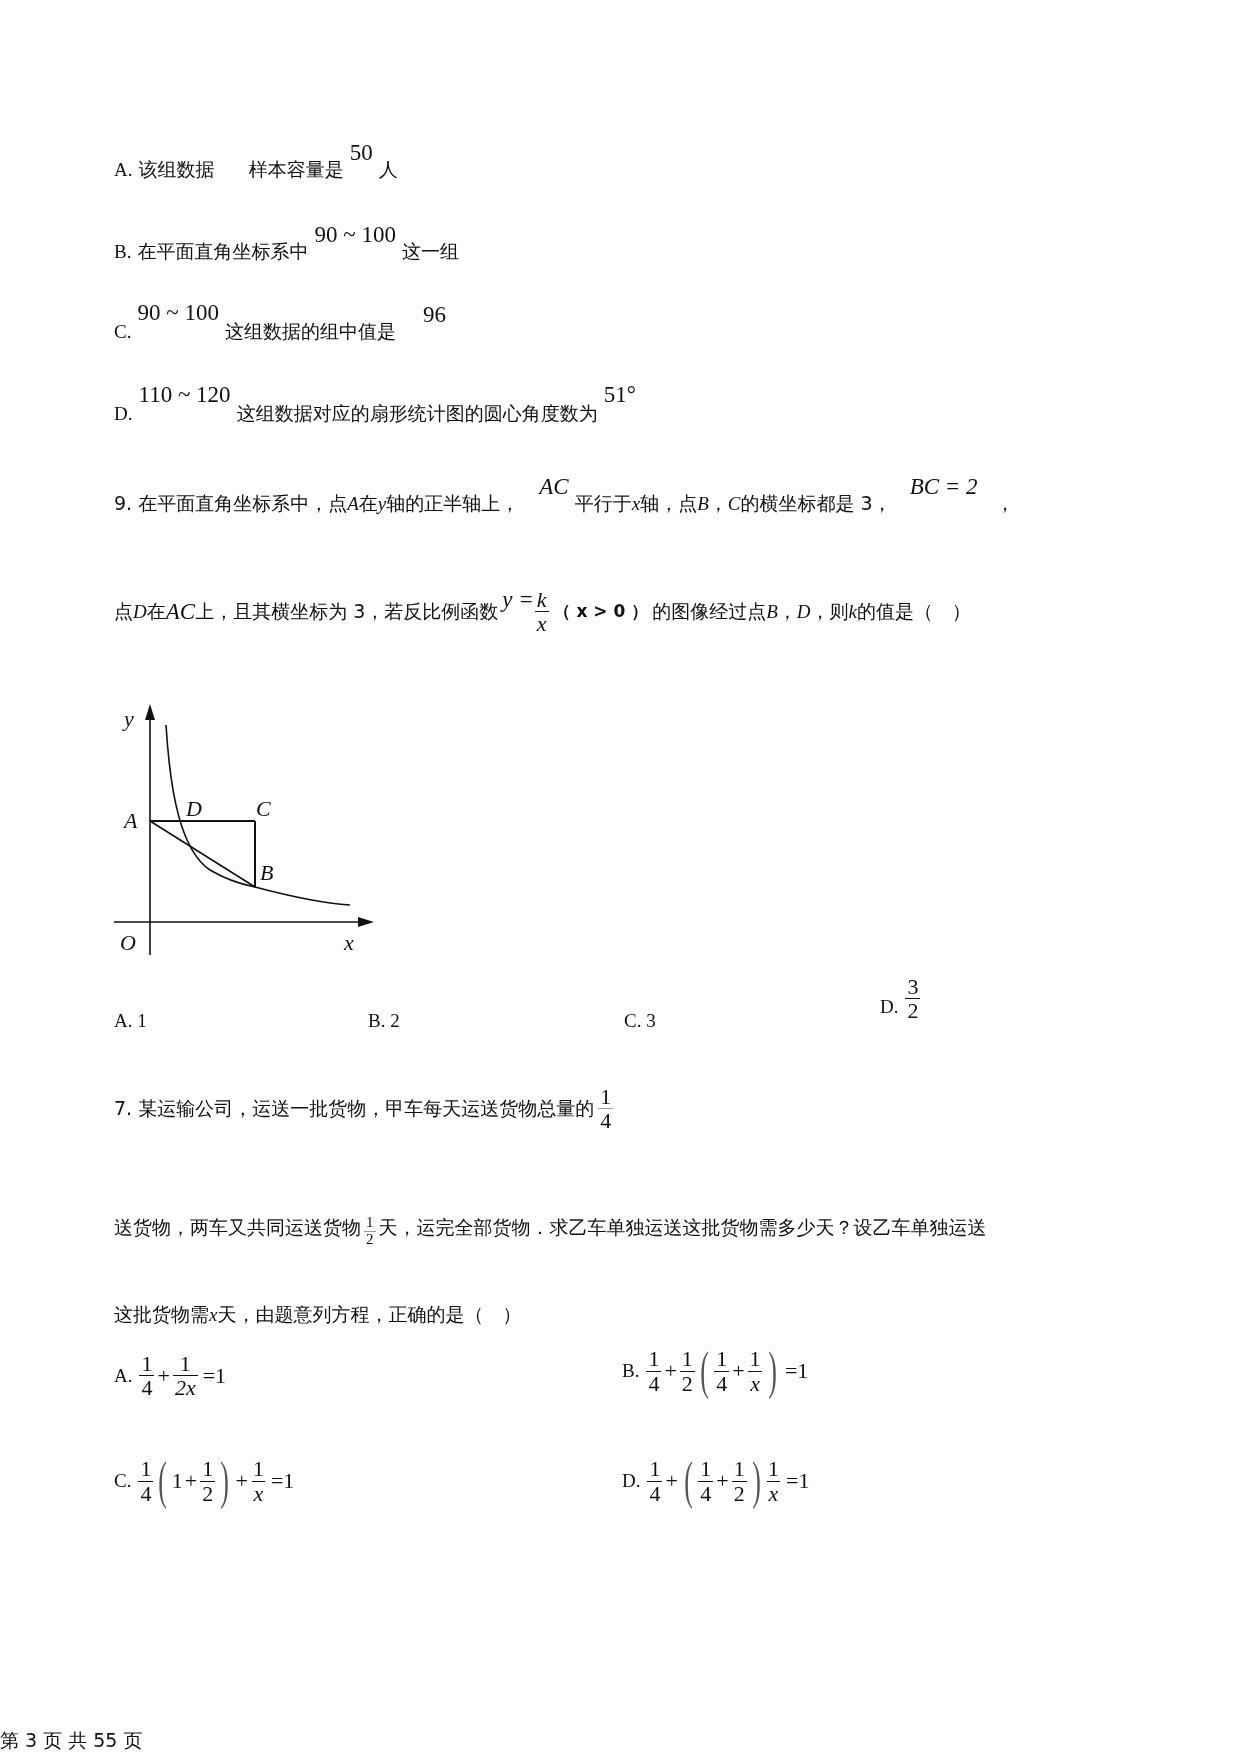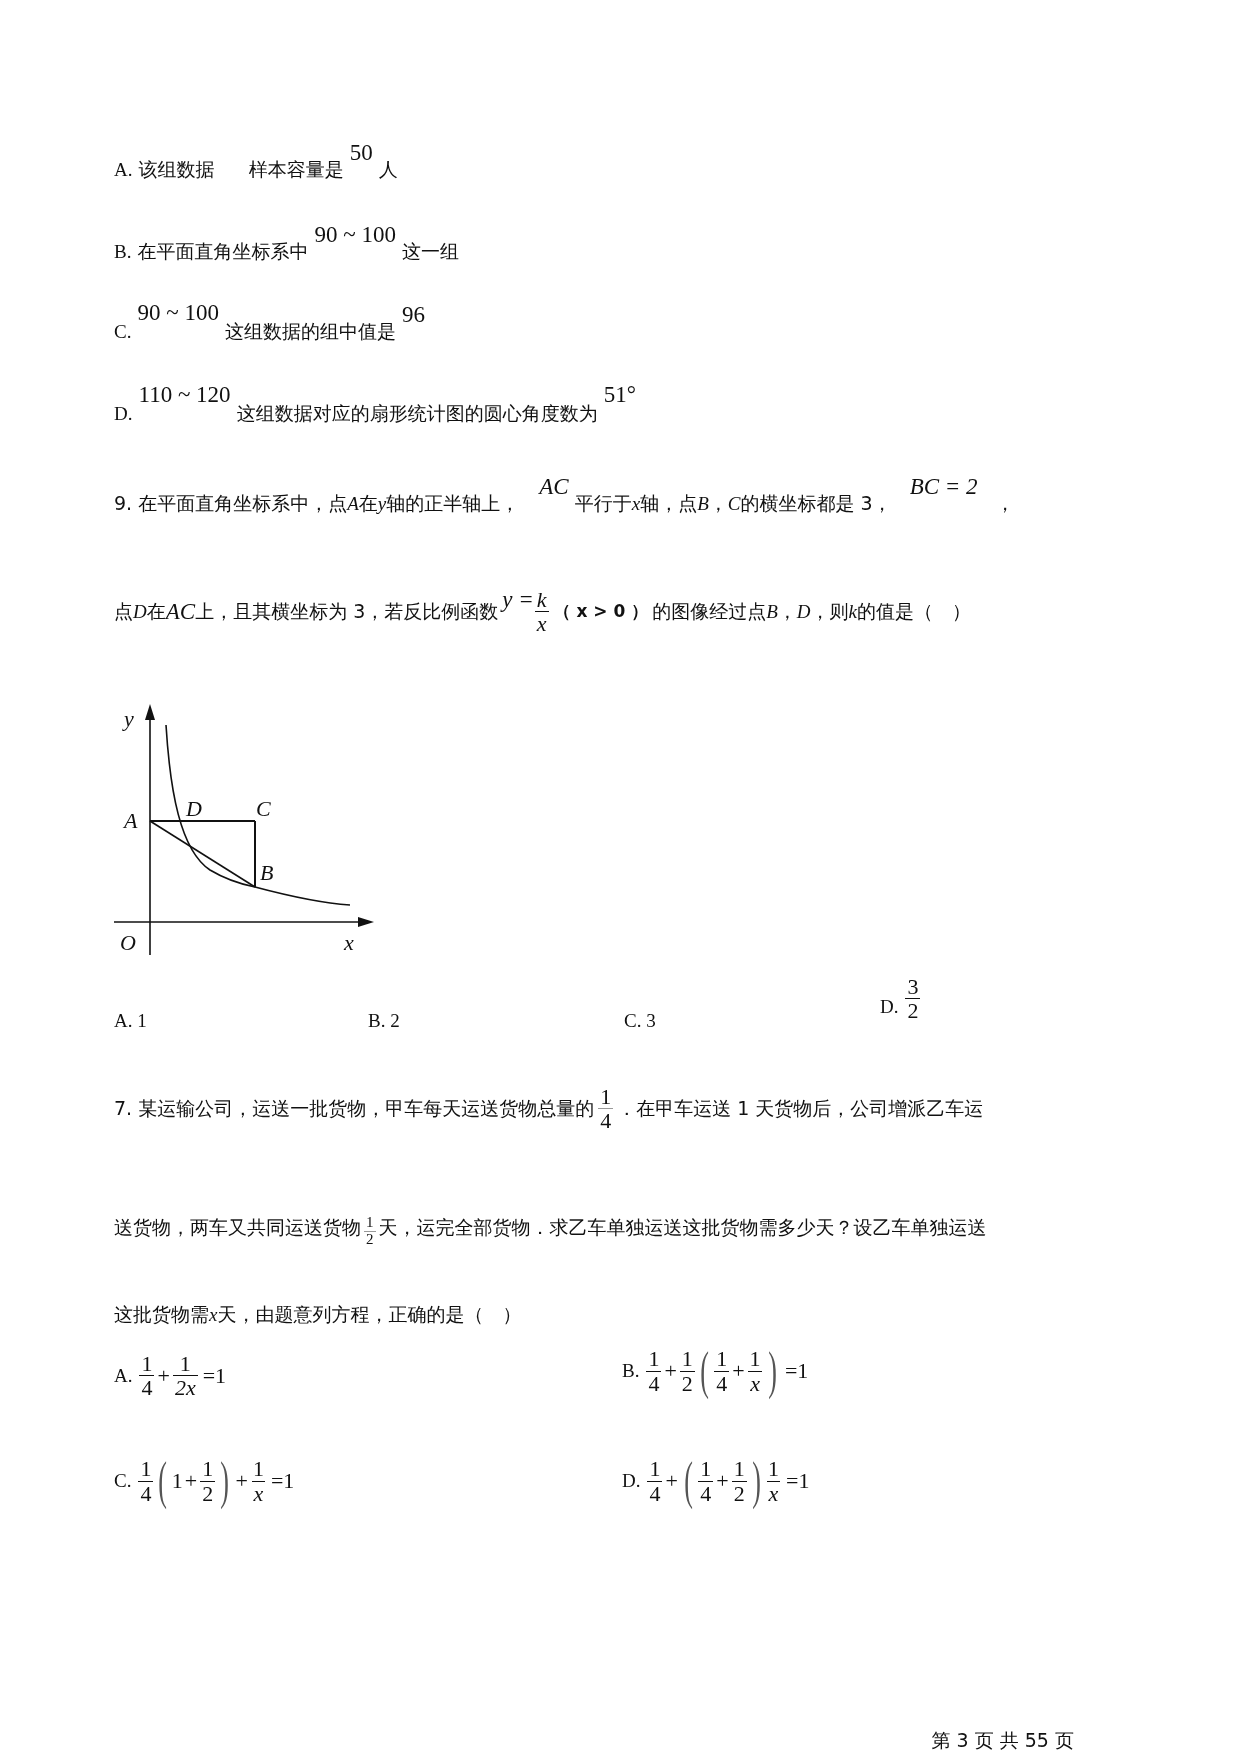--- a/index.html
+++ b/index.html
@@ -35,21 +35,21 @@
   <span class="m">B.</span>
   <span>在平面直角坐标系中</span>
   <span class="m big" style="position:relative;top:-16px;">90 ~ 100</span>
   <span>这一组</span>
 </div>
 
 <div class="abs" style="left:114px;top:318px;">
   <span class="m">C.</span>
   <span class="m big" style="position:relative;top:-18px;">90 ~ 100</span>
   <span>这组数据的组中值是</span>
-  <span class="m big" style="position:relative;top:-16px;">96</span>
+  <span class="m big" style="position:relative;top:-16px;margin-left:21px;">96</span>
 </div>
 
 <div class="abs" style="left:114px;top:400px;">
   <span class="m">D.</span>
   <span class="m big" style="position:relative;top:-18px;">110 ~ 120</span>
   <span>这组数据对应的扇形统计图的圆心角度数为</span>
   <span class="m big" style="position:relative;top:-18px;">51°</span>
 </div>
 
 <div class="abs" style="left:114px;top:490px;">
@@ -121,21 +121,20 @@
     <span class="den">2</span>
   </span>
 </div>
 
 <div class="abs" style="left:114px;top:1085px;display:flex;align-items:center;">
   <span>7. 某运输公司，运送一批货物，甲车每天运送货物总量的</span>
   <span class="frac grey" style="margin:0 4px;">
     <span class="num">1</span>
     <span class="den">4</span>
   </span>
-  <span>．在甲车运送 1 天货物后，公司增派乙车运</span>
 </div>
 
 <div class="abs" style="left:114px;top:1215px;display:flex;align-items:flex-start;">
   <span>送货物，两车又共同运送货物</span>
   <span class="frac sm grey" style="margin:0 3px;">
     <span class="num">1</span>
     <span class="den">2</span>
   </span>
   <span>天，运完全部货物．求乙车单独运送这批货物需多少天？设乙车单独运送</span>
 </div>
@@ -223,13 +222,13 @@
       <span class="den">2</span>
     </span>
   <span class="paren">)</span>
   <span class="frac">
       <span class="num">1</span>
       <span class="den mi">x</span>
     </span>
   <span style="margin-left:4px;">=1</span>
 </div>
 
-<div class="abs" style="left:0;width:1074px;text-align:right;top:1728px;font-size:19px;">第 3 页 共 55 页</div>
+<div class="abs" style="left:0;width:1074px;text-align:left;top:1728px;font-size:19px;">第 3 页 共 55 页</div>
 
 </body></html>

